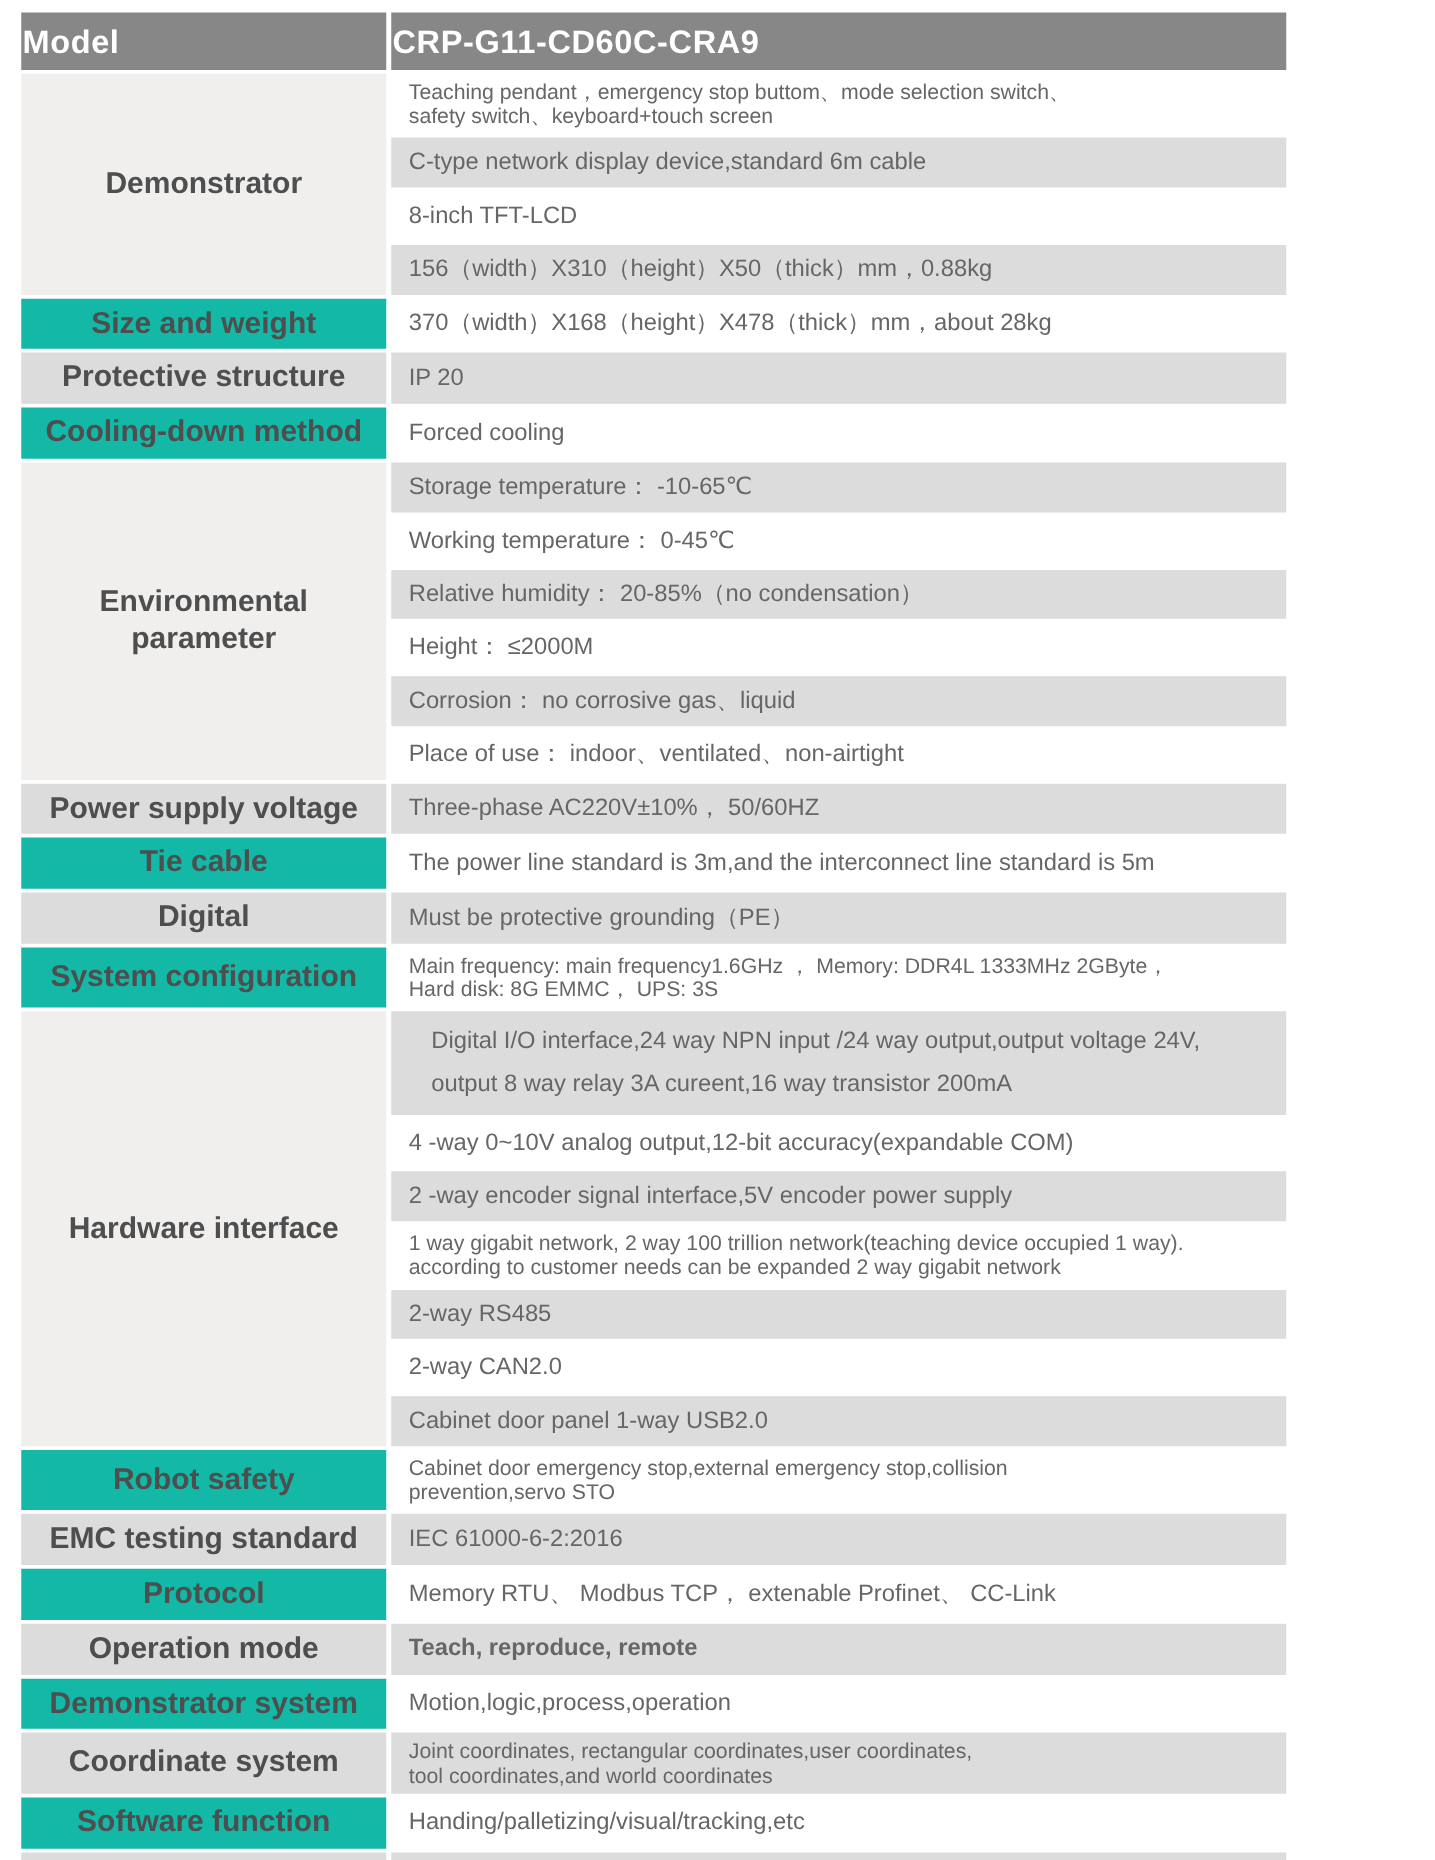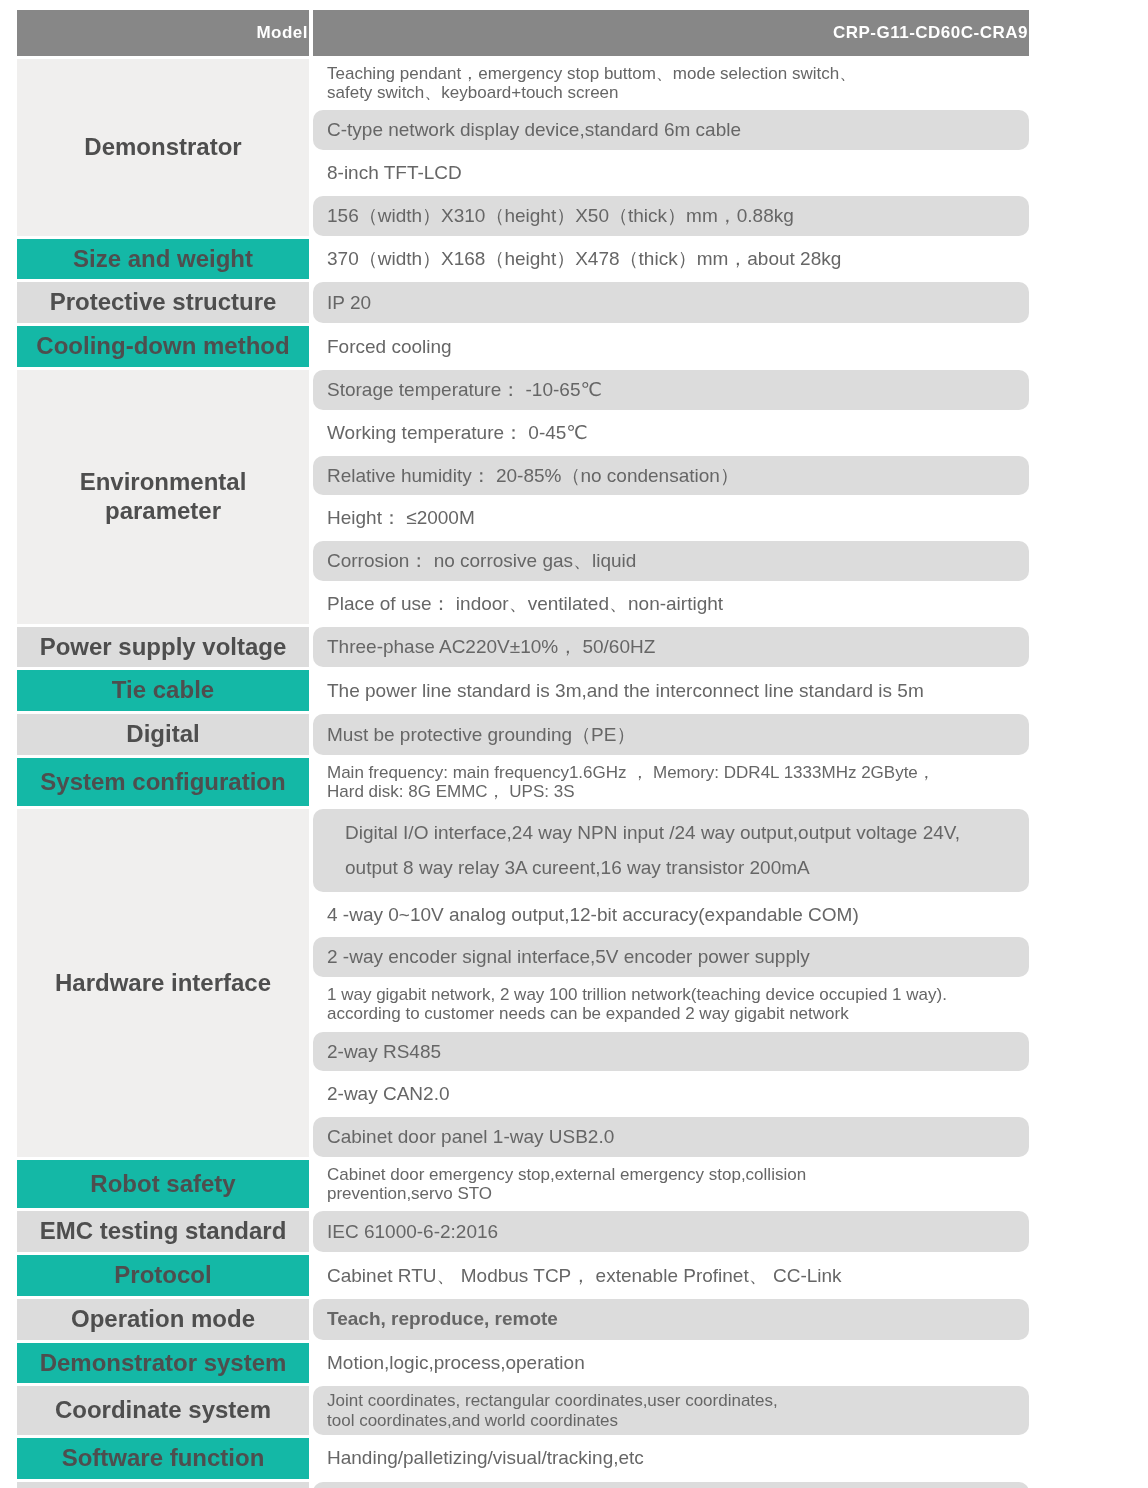--- a/index.html
+++ b/index.html
@@ -22,24 +22,24 @@
     table-layout: fixed;
     width: 1020px;
     margin: 7px 0 0 13px;
   }
   col.c-label { width: 292px; }
   col.c-value { width: auto; }
 
   th.hdr {
     background: var(--header-bg);
     color: var(--header-text);
-    font-size: 17px;
+    font-size: 26px;
     font-weight: bold;
     height: 44px;
-    text-align: right;
+    text-align: left;
     vertical-align: middle;
     letter-spacing: 0.5px;
   }
 
   td.label {
     font-weight: bold;
     font-size: 24px;
     color: var(--label-text);
     text-align: center;
     vertical-align: middle;
@@ -54,21 +54,21 @@
     font-size: 19px;
     color: var(--value-text);
     text-align: left;
     vertical-align: middle;
     padding: 8px 14px;
     line-height: 1.25;
     white-space: pre-line;
     overflow: hidden;
   }
   td.value.w { background: #ffffff; }
-  td.value.g { background: var(--stripe-gray); border-radius: 10px; }
+  td.value.g { background: var(--stripe-gray); }
   td.value.small { font-size: 17px; margin-top: 31px; }
   td.value.tight { line-height: 1.13; padding-top: 5px; padding-bottom: 5px; }
   td.value.spread { line-height: 1.85; padding-top: 6px; padding-bottom: 6px; padding-left: 32px; }
   td.value.bold { font-weight: bold; margin-left: 45px; }
 </style>
 </head>
 <body>
 
 <div class="page">
   <table class="spec-table">
@@ -173,21 +173,21 @@
           <td rowspan="1" class="label w">Robot safety</td>
           <td class="value w small tight">Cabinet door emergency stop,external emergency stop,collision
 prevention,servo STO</td>
         </tr>
         <tr>
           <td rowspan="1" class="label g">EMC testing standard</td>
           <td class="value g">IEC 61000-6-2:2016</td>
         </tr>
         <tr>
           <td rowspan="1" class="label w">Protocol</td>
-          <td class="value w">Cabinet RTU、 Modbus TCP， extenable Profinet、 CC-Link</td>
+          <td class="value w">Memory RTU、 Modbus TCP， extenable Profinet、 CC-Link</td>
         </tr>
         <tr>
           <td rowspan="1" class="label g">Operation mode</td>
           <td class="value g bold">Teach, reproduce, remote</td>
         </tr>
         <tr>
           <td rowspan="1" class="label w">Demonstrator system</td>
           <td class="value w">Motion,logic,process,operation</td>
         </tr>
         <tr>

